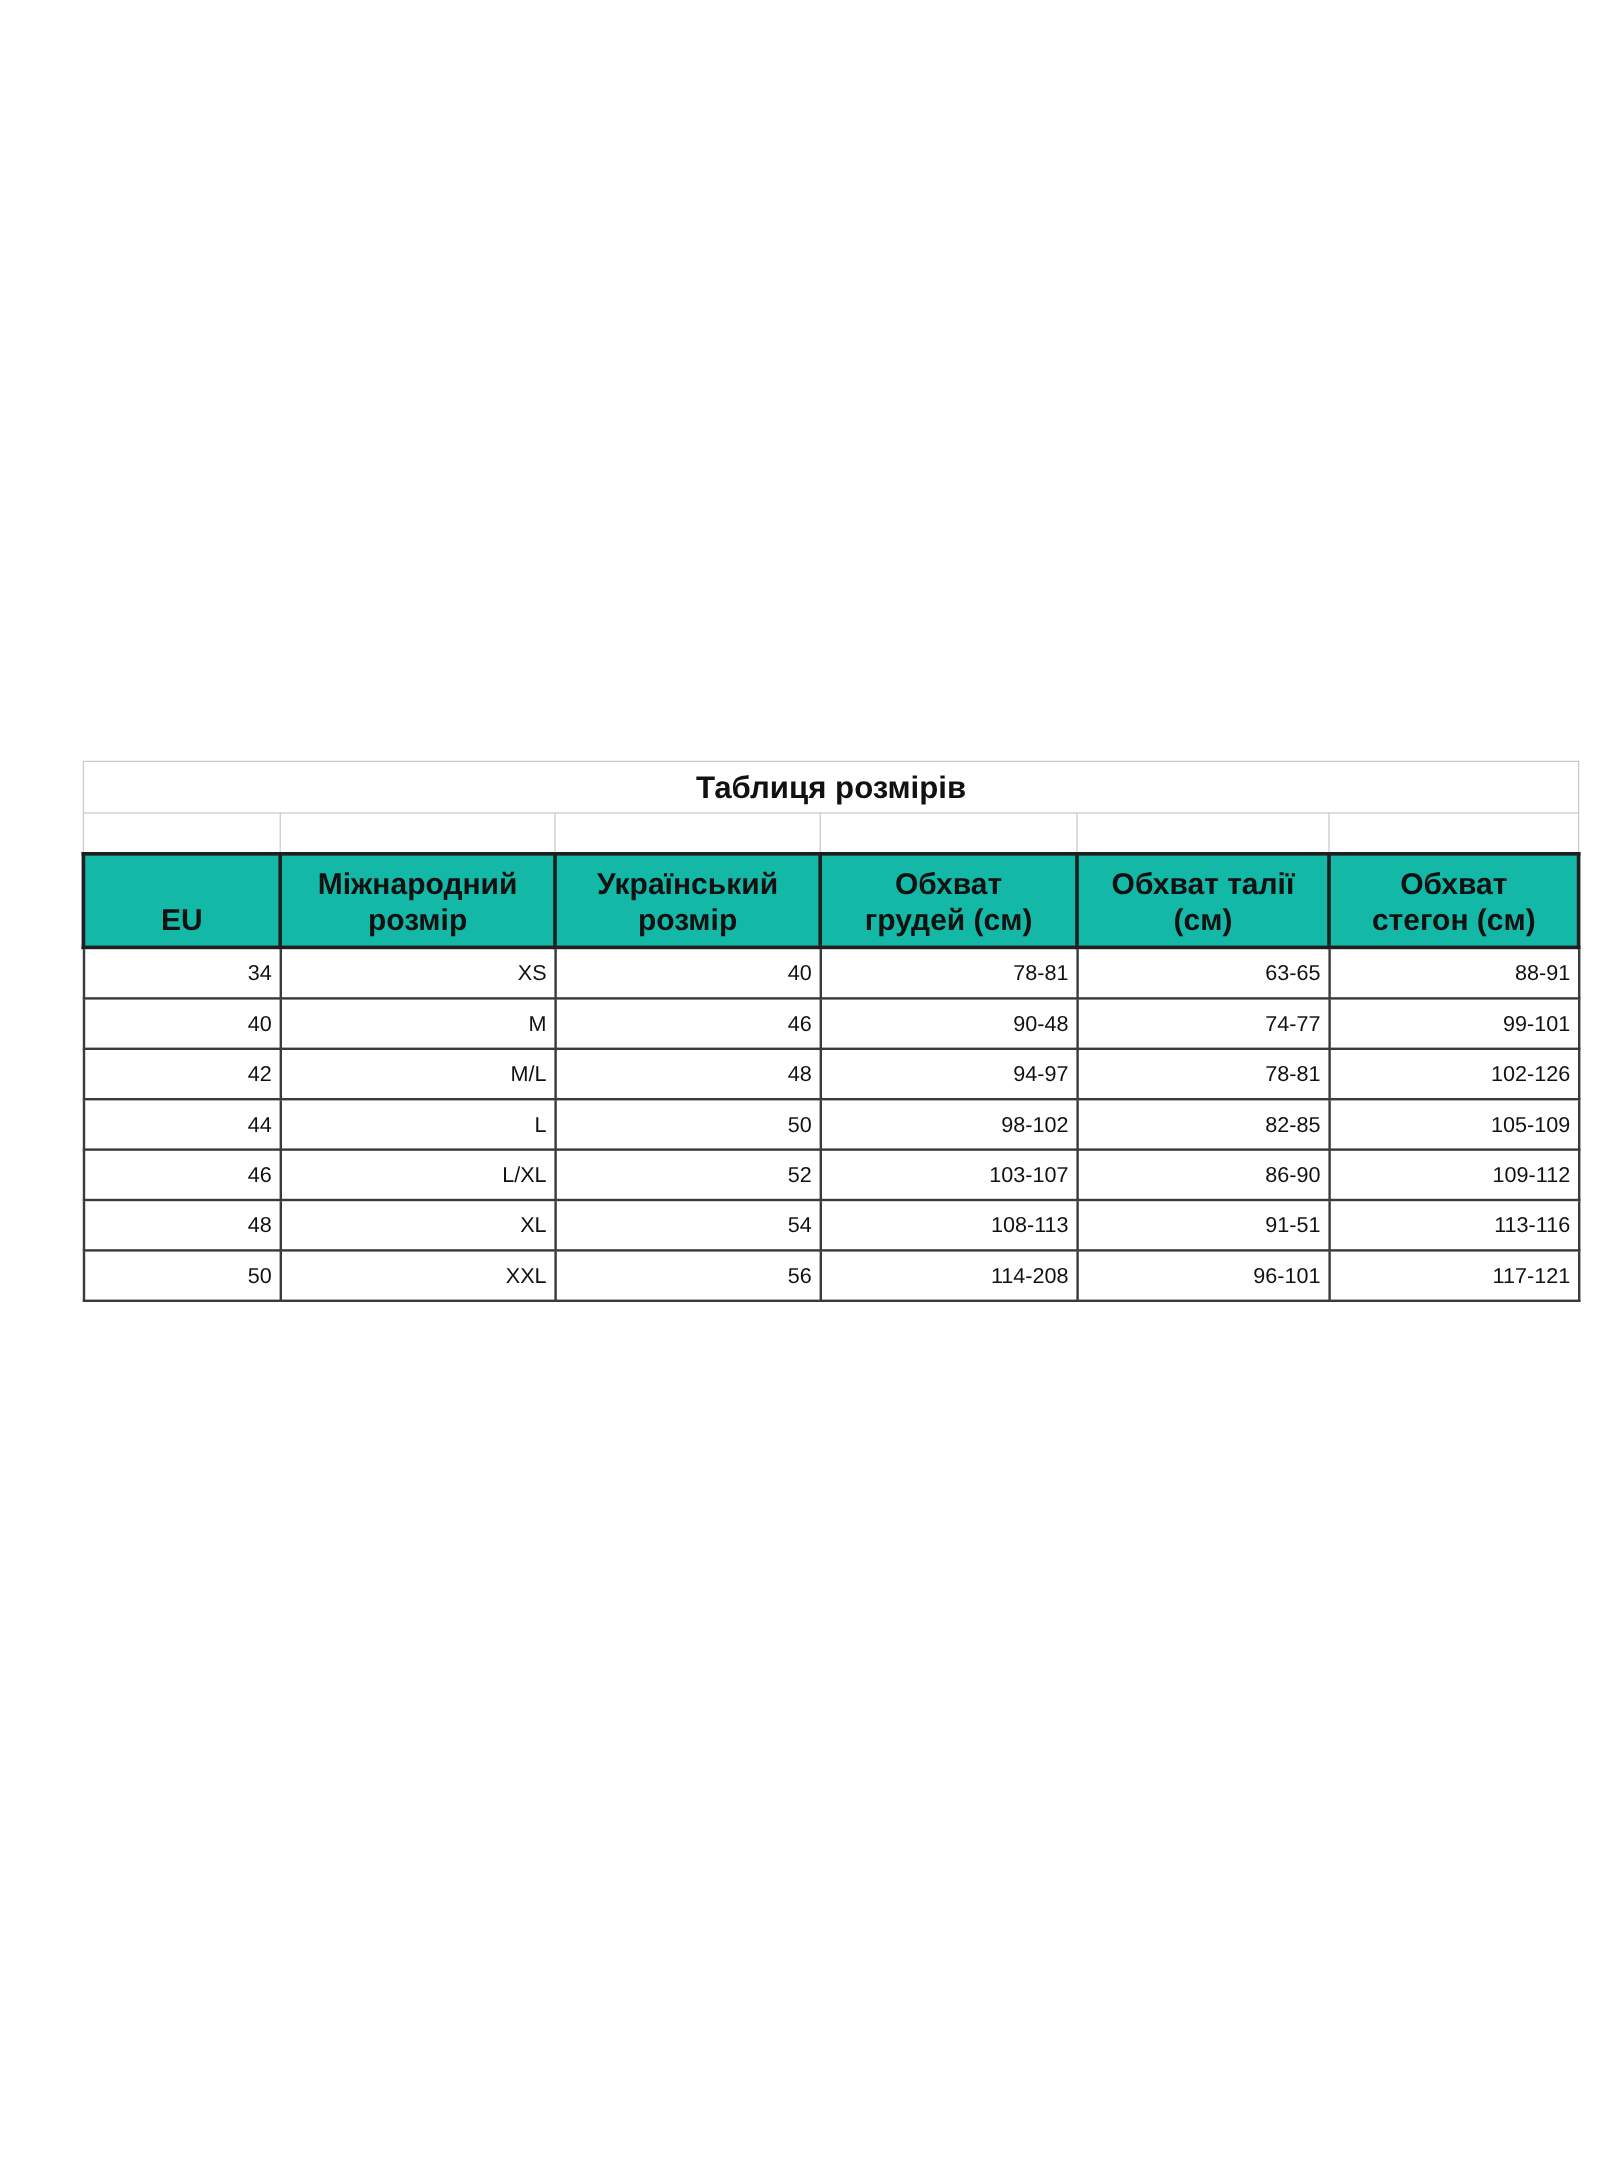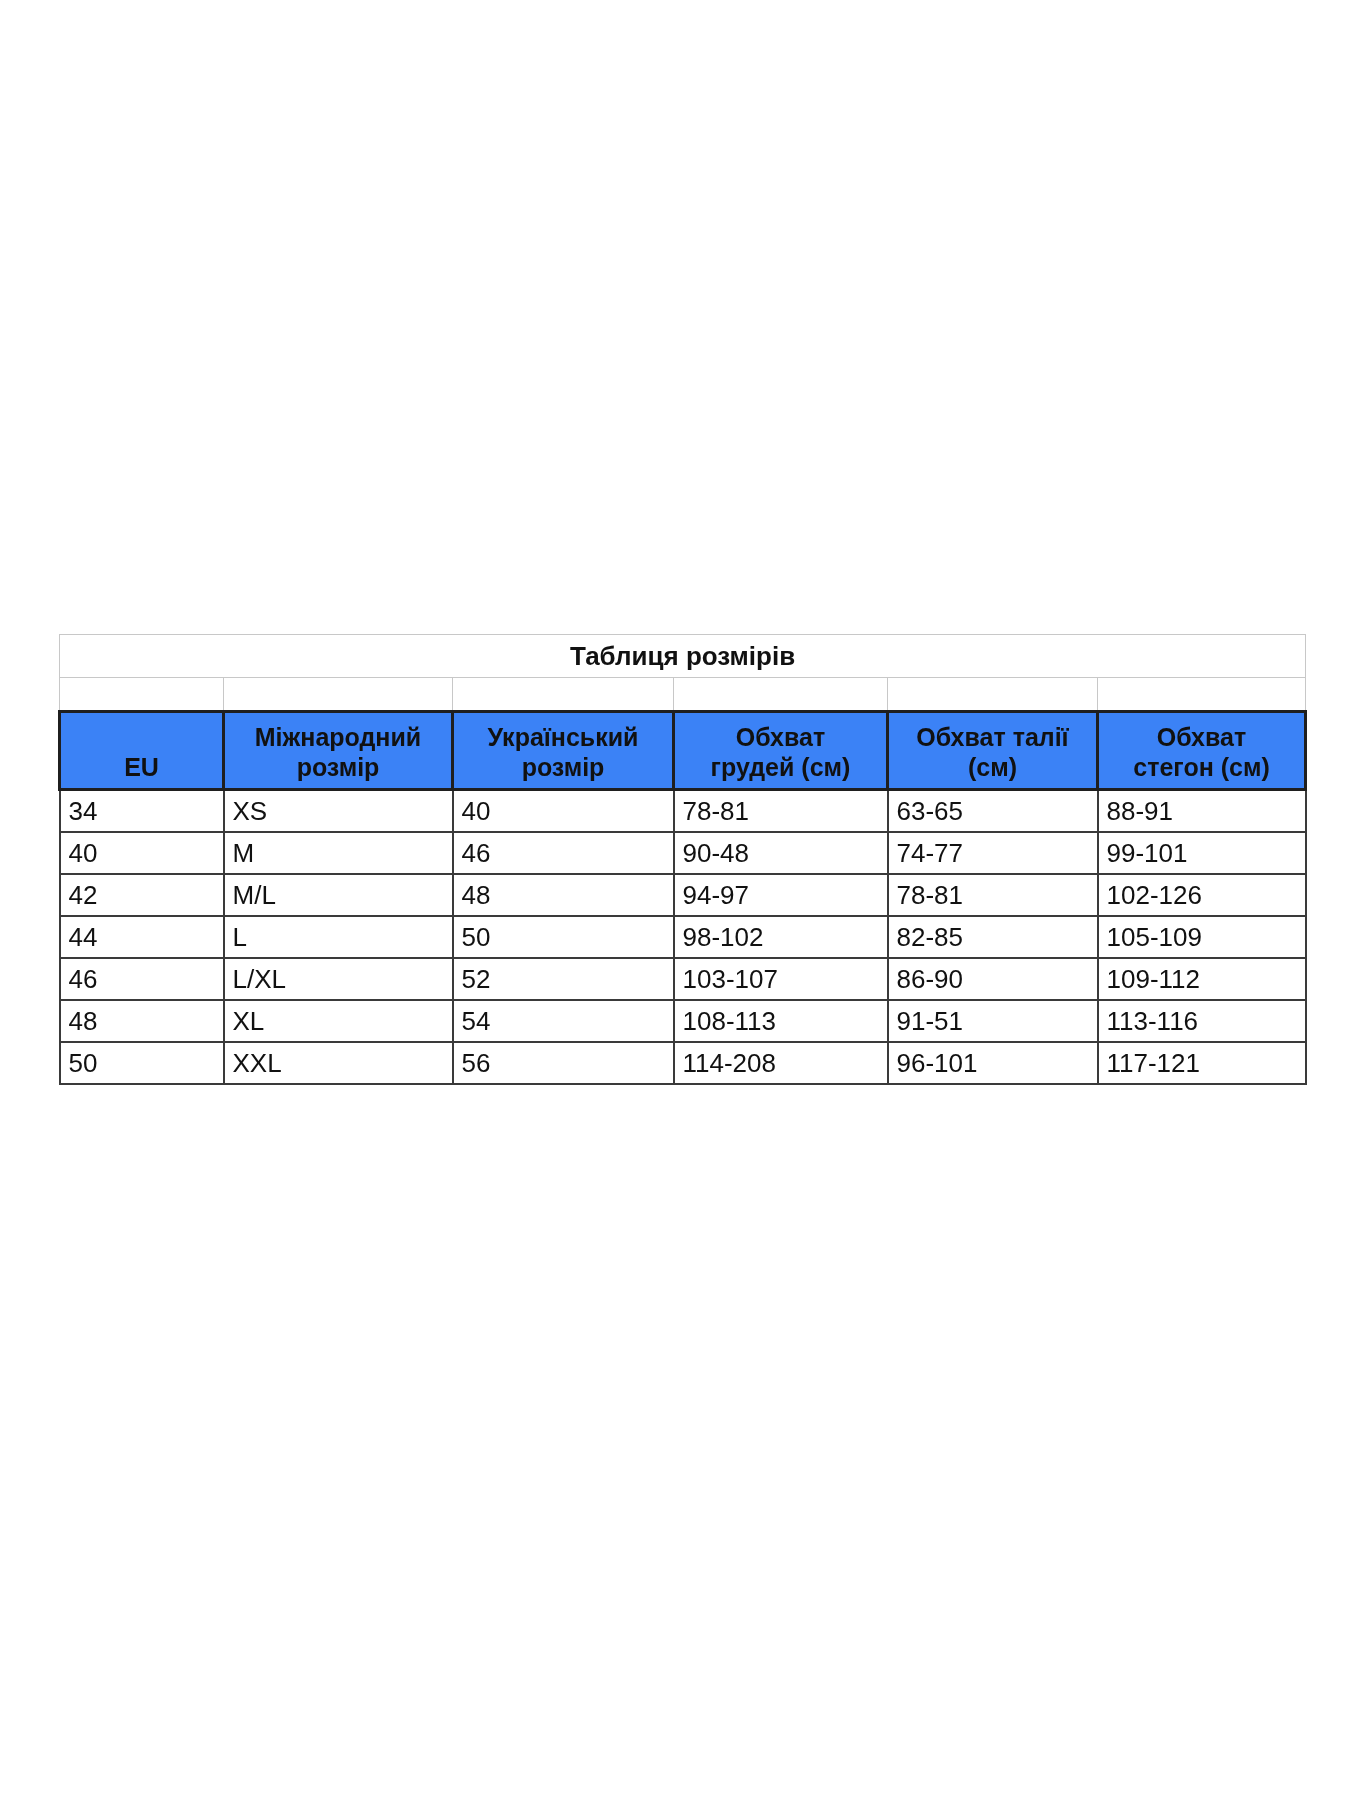--- a/index.html
+++ b/index.html
@@ -10,21 +10,21 @@
     color: #141414;
   }
   .canvas {
     position: relative;
     width: 1350px; height: 1800px;
     background: #ffffff;
     overflow: hidden;
   }
   table.size-table {
     position: absolute;
-    left: 58px; top: 634px;
+    left: 68px; top: 634px;
     width: 1246px;
     table-layout: fixed;
     border-collapse: collapse;
   }
   
   td.title-cell {
     height: 40px;
     border: 1px solid #c8c8c8;
     text-align: center;
     vertical-align: middle;
@@ -33,37 +33,37 @@
     color: #111111;
   }
   
   tr.spacer-row td {
     height: 30px;
     border: 1px solid #c8c8c8;
   }
   
   tr.header-row th {
     height: 65px;
-    background: #3b82f6;
+    background: #14b8a6;
     border: 3px solid #1f1f1f;
     vertical-align: bottom;
     text-align: center;
     font-weight: bold;
     font-size: 25px;
     line-height: 30px;
     padding: 4px 2px 6px 2px;
     color: #111111;
   }
   .hline:empty { display: none; }
   
   tbody.data td {
     height: 40px;
     border: 2px solid #3a3a3a;
-    font-size: 26px;
-    text-align: left;
+    font-size: 18px;
+    text-align: right;
     vertical-align: middle;
     padding: 0 6px 0 8px;
     color: #111111;
     white-space: nowrap;
     overflow: hidden;
     margin-top: 40px;
   }
 </style>
 </head>
 <body>

